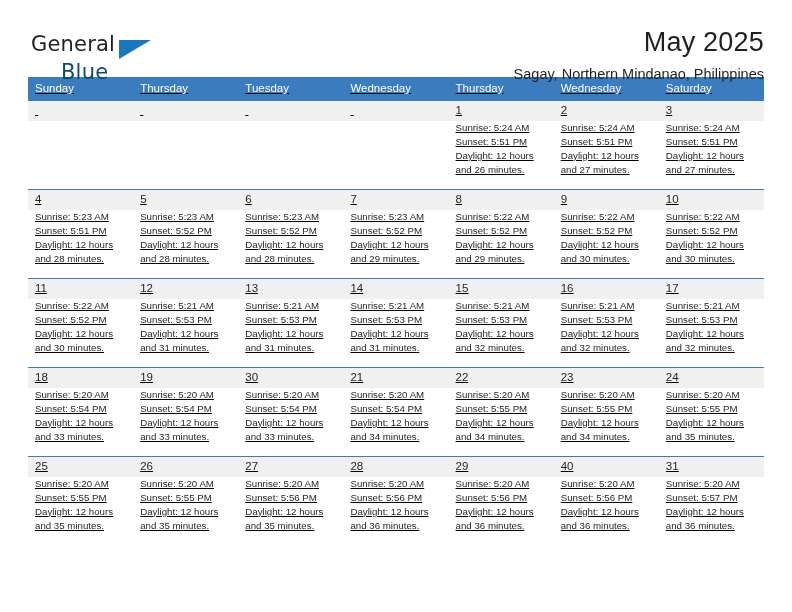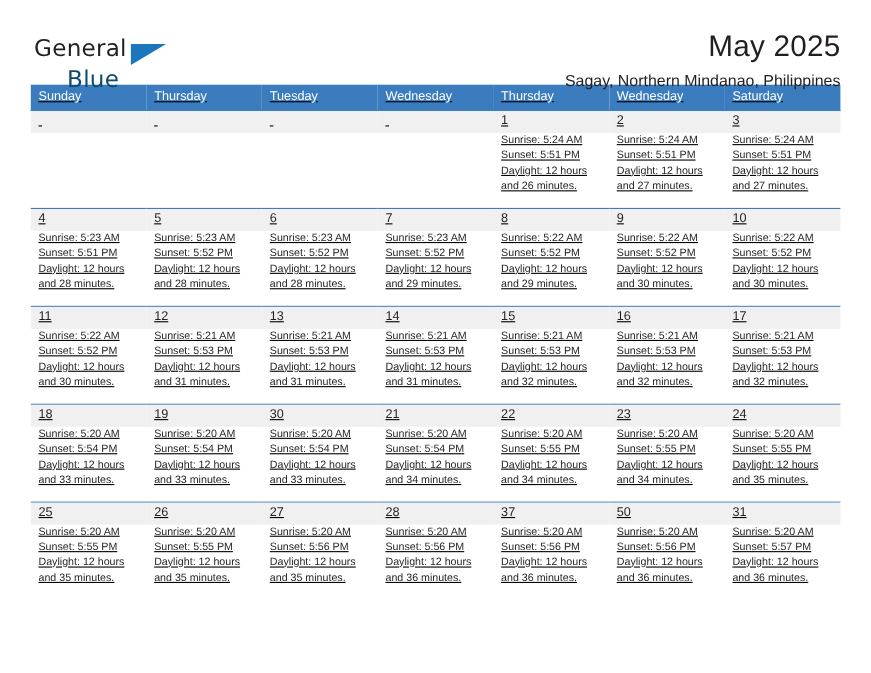--- a/index.html
+++ b/index.html
@@ -526,32 +526,32 @@
               <div class="dayinfo">
                 <div>Sunrise: 5:20 AM</div>
                 <div>Sunset: 5:56 PM</div>
                 <div>Daylight: 12 hours</div>
                 <div>and 36 minutes.</div>
               </div>
             </div>
           </td>
           <td>
             <div class="daycell-inner">
-              <div class="daynum">37</div>
+              <div class="daynum">29</div>
               <div class="dayinfo">
                 <div>Sunrise: 5:20 AM</div>
                 <div>Sunset: 5:56 PM</div>
                 <div>Daylight: 12 hours</div>
                 <div>and 36 minutes.</div>
               </div>
             </div>
           </td>
           <td>
             <div class="daycell-inner">
-              <div class="daynum">50</div>
+              <div class="daynum">40</div>
               <div class="dayinfo">
                 <div>Sunrise: 5:20 AM</div>
                 <div>Sunset: 5:56 PM</div>
                 <div>Daylight: 12 hours</div>
                 <div>and 36 minutes.</div>
               </div>
             </div>
           </td>
           <td>
             <div class="daycell-inner">

